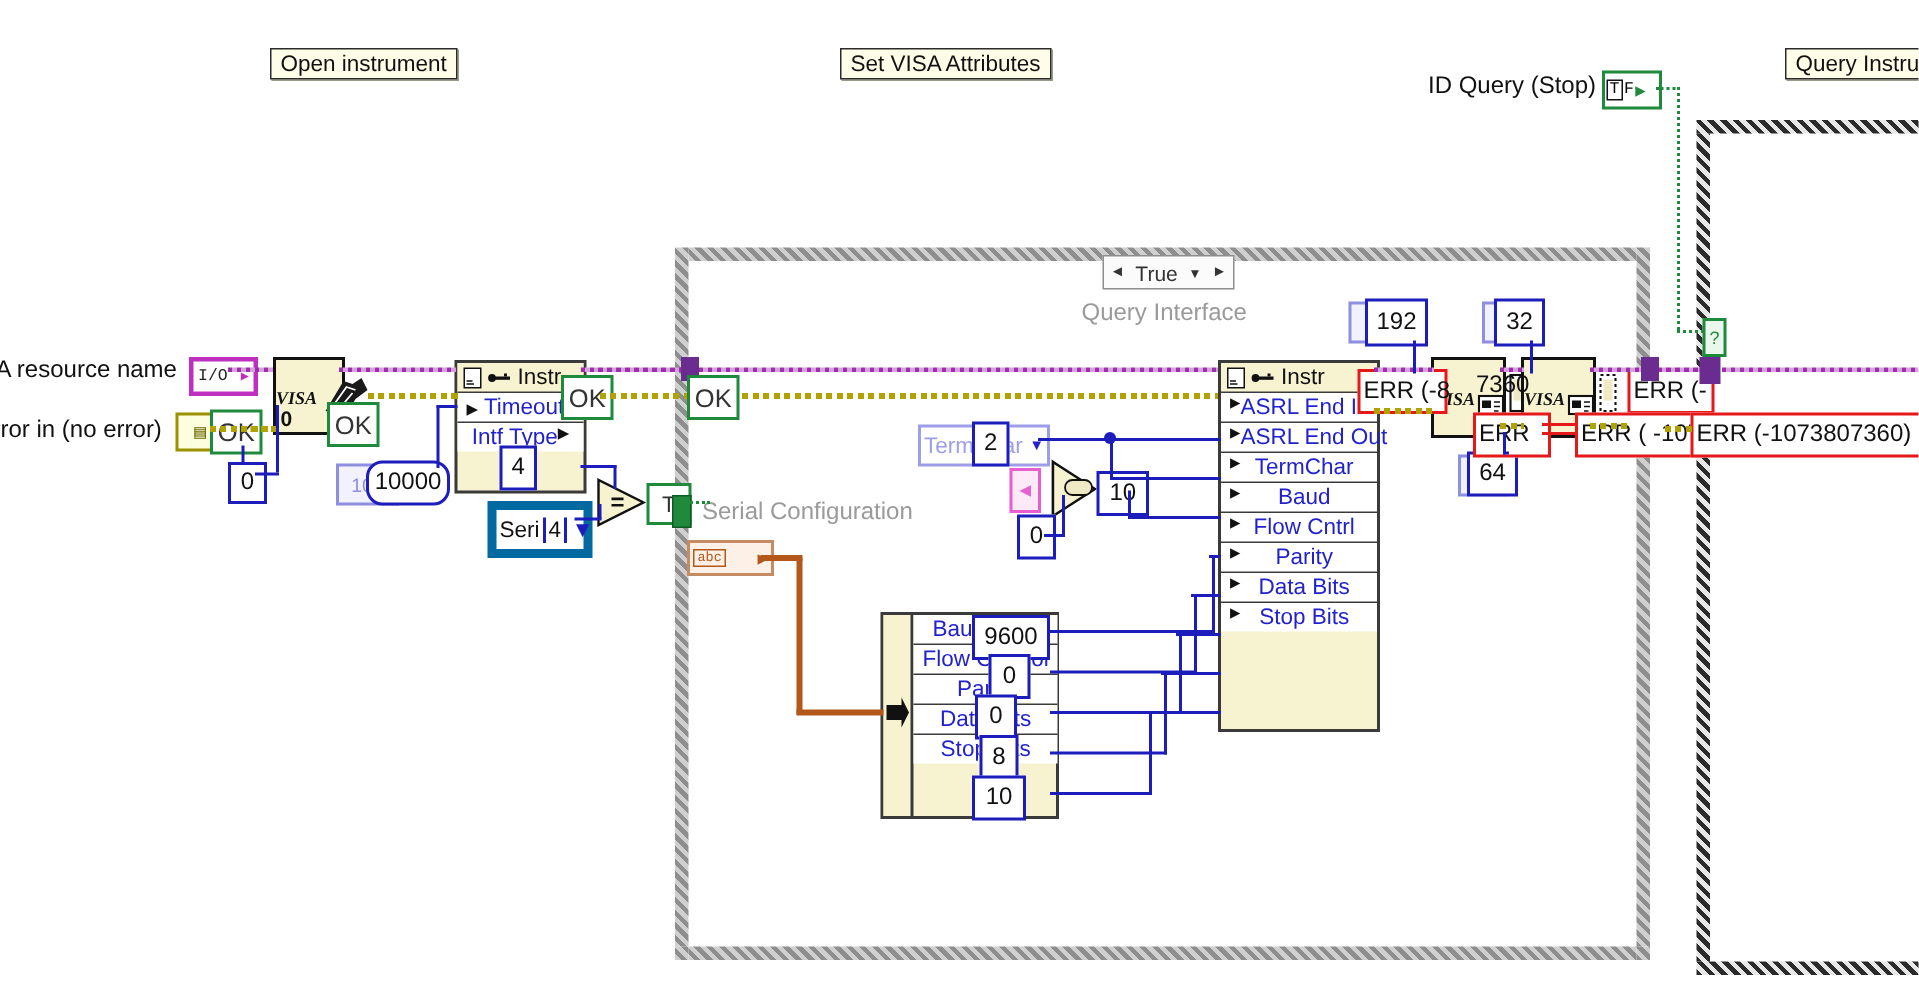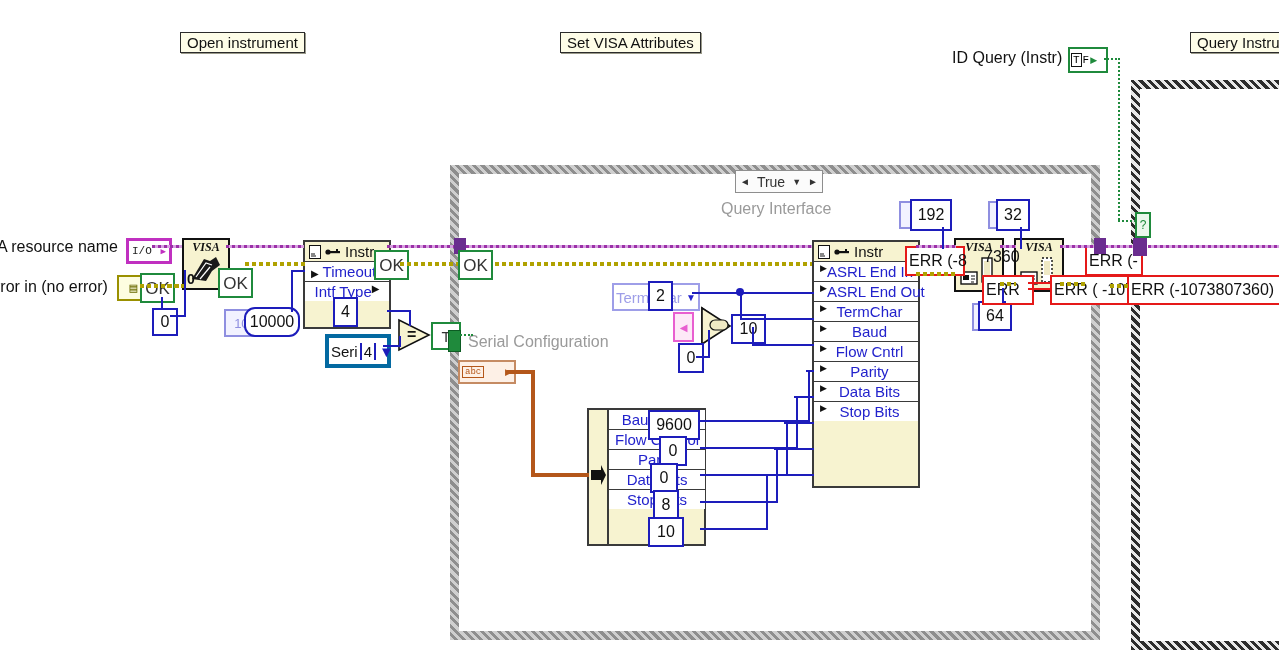--- a/index.html
+++ b/index.html
@@ -44,21 +44,21 @@
           padding:0 2px;line-height:1;display:flex;align-items:center;}
   .num-const{border:2px solid #1d1dbb;background:#fff;color:#111;
      font-size:16px;padding:0 2px;line-height:1;display:flex;align-items:center;
      font-family:"Liberation Sans",sans-serif;}
   .num-const-pale{border:2px solid #8f8fe0;background:#f2f2ff;color:#8f8fe0;
      font-size:13px;padding:0 2px;display:flex;align-items:center;}
   .err-box{border:2px solid #e51919;background:#ffffff;color:#111;font-size:16px;
      padding:0 2px;display:flex;align-items:center;white-space:nowrap;}
   
   .visa-node{background:#f7f3d0;border:2px solid #111;position:absolute;
-     display:flex;flex-direction:column;align-items:center;justify-content:flex-start;}
+     display:flex;align-items:center;justify-content:flex-start;}
   .visa-word{font-family:"Liberation Serif",serif;font-style:italic;font-weight:bold;
      font-size:12px;color:#111;line-height:1;margin-top:1px;}
   
   .prop{position:absolute;border:2px solid #3a3a3a;background:#f7f3d0;}
   .prop-head{display:flex;align-items:center;gap:4px;padding:1px 4px;
      background:#f7f3d0;border-bottom:1px solid #3a3a3a;font-size:15px;color:#111;}
   .prop-row{background:#ffffff;border-bottom:1px solid #3a3a3a;
      font-size:15px;color:#2222cc;text-align:center;padding:1px 6px;white-space:nowrap;}
   .prop-row:last-child{border-bottom:none;}
   
@@ -70,21 +70,21 @@
   .bundle-row:last-child{border-bottom:none;}
   
   .case-struct{position:absolute;box-sizing:border-box;}
   .case-gray{border:9px solid;border-image:repeating-linear-gradient(45deg,#cfcfcf 0 3px,#8e8e8e 3px 6px) 9;}
   .case-dark{border:9px solid;border-image:repeating-linear-gradient(45deg,#2b2b2b 0 3px,#e7e7e7 3px 6px) 9;}
   .sel-box{position:absolute;border:1px solid #8e8e8e;background:#fbfbfb;
      display:flex;align-items:center;gap:4px;font-size:14px;color:#333;padding:1px 4px;}
   
   .ring-ctl{position:absolute;border:2px solid #9e9ee8;background:#ffffff;
      display:flex;align-items:center;font-size:15px;color:#9e9ee8;padding:0 2px;}
-  .combo{position:absolute;border:4px solid #0369a1;background:#fff;display:flex;
+  .combo{position:absolute;border:6px solid #0369a1;background:#fff;display:flex;
      align-items:center;font-size:15px;color:#111;}
   .combo .cap{padding:0 2px;}
   .combo .arrow{border-left:2px solid #1d1dbb;padding:0 3px;color:#1d1dbb;}
   .tunnel{position:absolute;background:#6a2d8f;}
   .tunnel-green{position:absolute;background:#1f8a3c;border:1px solid #0c5c23;}
   .qmark{position:absolute;border:2px solid #1f8a3c;background:#eaf7ec;color:#1f8a3c;
      font-size:12px;display:flex;align-items:center;justify-content:center;}
   svg{display:block;overflow:visible;}
 </style>
 </head>
@@ -270,21 +270,21 @@
   </svg>
 </div>
 
 <div class="abs err-box" style="left:905px;top:246px;width:52px;height:26px;">ERR (-8</div>
 <div class="abs" style="left:984px;top:248px;font-size:16px;color:#111;">7360</div>
 <div class="abs err-box" style="left:982px;top:275px;width:44px;height:26px;">ERR</div>
 <div class="abs err-box" style="left:1085px;top:246px;width:50px;height:26px;">ERR (-</div>
 <div class="abs err-box" style="left:1050px;top:275px;width:78px;height:26px;">ERR ( -107</div>
 <div class="abs err-box" style="left:1127px;top:275px;width:152px;height:26px;">ERR (-1073807360)</div>
 
-<div class="abs plain-label" style="left:952px;top:49px;">ID Query (Instr)</div>
+<div class="abs plain-label" style="left:952px;top:49px;">ID Query (Stop)</div>
 <div class="abs" style="left:1068px;top:47px;width:36px;height:22px;border:2px solid #1f8a3c;background:#fff;display:flex;align-items:center;">
   <span style="font-size:11px;font-family:'Liberation Mono',monospace;border:1px solid #111;padding:0 1px;margin-left:1px;">T</span>
   <span style="font-size:11px;font-family:'Liberation Mono',monospace;margin-left:1px;">F</span>
   <span style="font-size:9px;color:#1f8a3c;margin-left:1px;">▶</span>
 </div>
 
 <div class="vwire" style="left:152px;top:245px;width:30px;"></div>
 <div class="vwire" style="left:226px;top:245px;width:78px;"></div>
 <div class="vwire" style="left:387px;top:245px;width:70px;"></div>
 <div class="vwire" style="left:460px;top:245px;width:352px;"></div>

